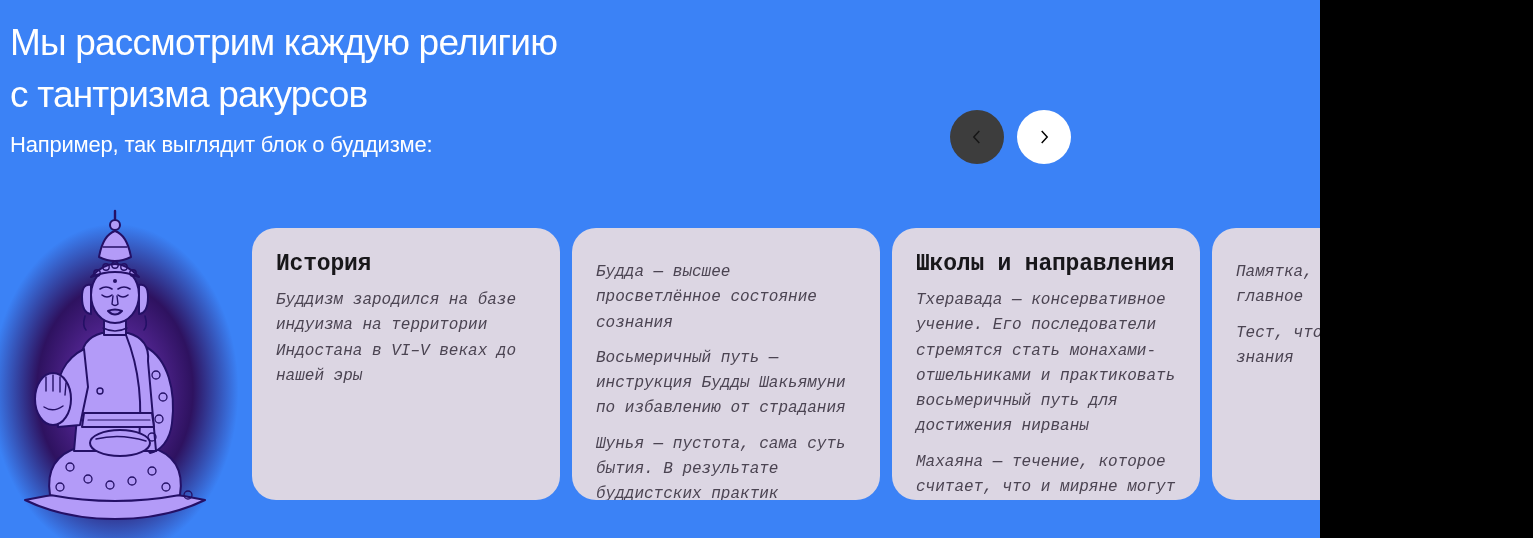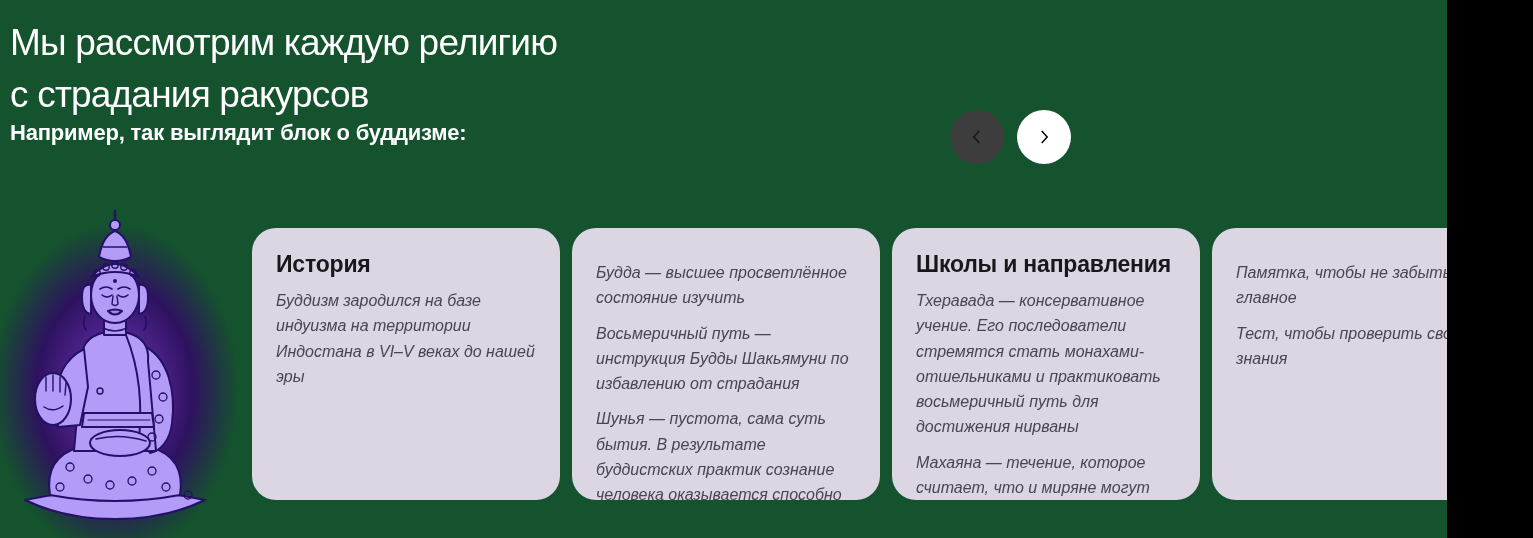--- a/index.html
+++ b/index.html
@@ -1,46 +1,46 @@
 <!DOCTYPE html>
 <html><head>
 <meta charset="utf-8">
 <style>
   * { margin: 0; padding: 0; box-sizing: border-box; }
   html, body { background: #000; }
   body { font-family: "Liberation Sans", sans-serif; }
 
   .stage {
     position: relative;
-    width: 1447px;
+    width: 1320px;
     height: 538px;
-    background: #14532d;
+    background: #3b82f6;
     overflow: hidden;
   }
 
   
   .heading {
     position: absolute;
     left: 10px;
     top: 17px;
     color: #fff;
     font-size: 37px;
     line-height: 52px;
     font-weight: 400;
     letter-spacing: -0.8px;
   }
   .heading span { display: block; }
 
   .subtitle {
     position: absolute;
     left: 10px;
-    top: 120px;
+    top: 132px;
     color: #fff;
     font-size: 22px;
-    font-weight: 700;
+    font-weight: 400;
     letter-spacing: -0.2px;
   }
 
   
   .controls {
     position: absolute;
     left: 950px;
     top: 110px;
     display: flex;
     gap: 13px;
@@ -83,20 +83,21 @@
     display: flex;
     gap: 12px;
   }
   .card {
     width: 308px;
     height: 272px;
     background: #dcd6e3;
     border-radius: 24px;
     padding: 22px 24px;
     overflow: hidden;
+    font-family: Liberation Mono, monospace;
   }
   .card h3 {
     font-size: 23px;
     line-height: 1.22;
     font-weight: 600;
     color: #18171a;
     letter-spacing: -0.2px;
     margin-bottom: 8px;
   }
   .card p {
@@ -107,21 +108,21 @@
     margin-top: 10px;
   }
 </style>
 </head>
 <body>
 
 <div class="stage">
 
   <h1 class="heading">
     <span>Мы рассмотрим каждую религию</span>
-    <span>с страдания ракурсов</span>
+    <span>с тантризма ракурсов</span>
   </h1>
 
   <p class="subtitle">Например, так выглядит блок о буддизме:</p>
 
   <div class="controls">
     <button class="nav-btn prev" disabled="" aria-label="Предыдущий слайд">
       <span>
         <svg width="22" height="22" viewBox="0 0 24 24">
           <path d="M14.5 5.5 L8.5 12 L14.5 18.5" fill="none" stroke="#161616" stroke-width="1.6"></path>
         </svg>
@@ -214,21 +215,21 @@
 
   <div class="cards">
     <article class="card">
       <h3>История</h3>
       <div>
           <p>Буддизм зародился на базе индуизма на территории Индостана в VI–V веках до нашей эры</p>
         </div>
     </article>
     <article class="card">
       <div>
-          <p>Будда — высшее просветлённое состояние изучить</p>
+          <p>Будда — высшее просветлённое состояние сознания</p>
           <p>Восьмеричный путь — инструкция Будды Шакьямуни по избавлению от страдания</p>
           <p>Шунья — пустота, сама суть бытия. В результате буддистских практик сознание человека оказывается способно познать шунью и оказаться в нирване</p>
         </div>
     </article>
     <article class="card">
       <h3>Школы и направления</h3>
       <div>
           <p>Тхеравада — консервативное учение. Его последователи стремятся стать монахами-отшельниками и практиковать восьмеричный путь для достижения нирваны</p>
           <p>Махаяна — течение, которое считает, что и миряне могут достичь освобождения</p>
           <p>Ваджраяна — загадочное и мистическое течение, которое объединяет в себе идеи махаяны и индийского тантризма</p>

